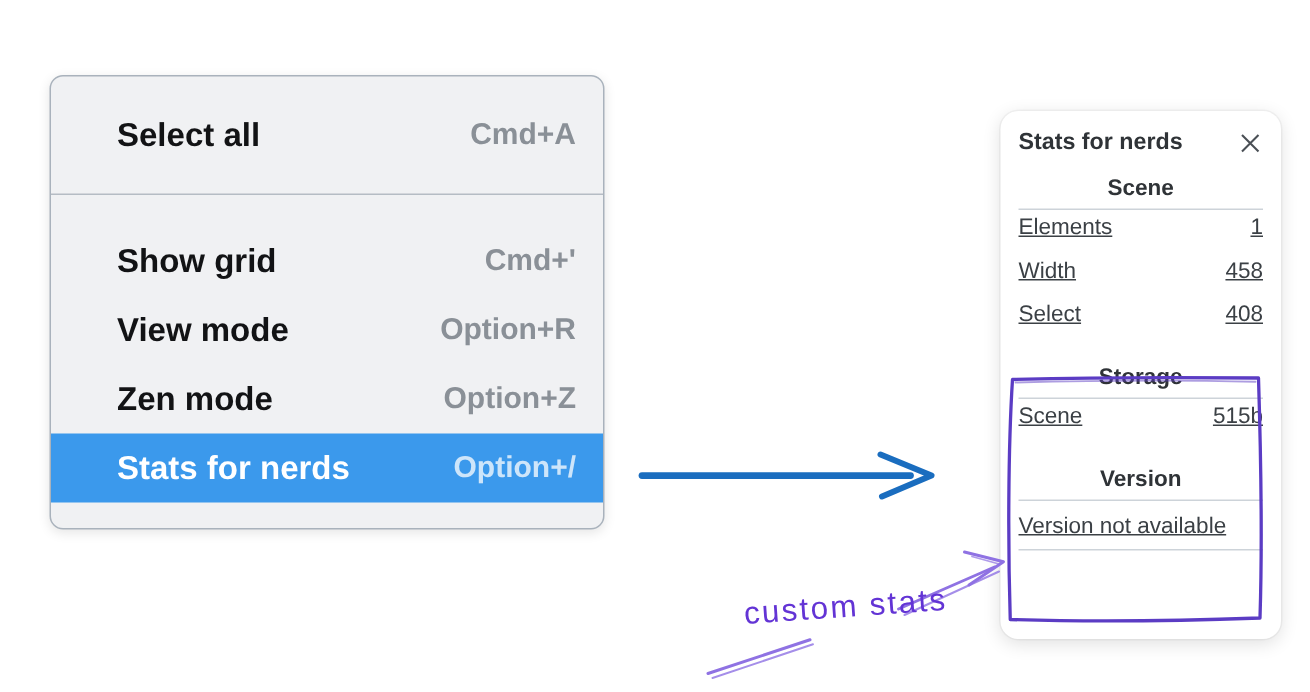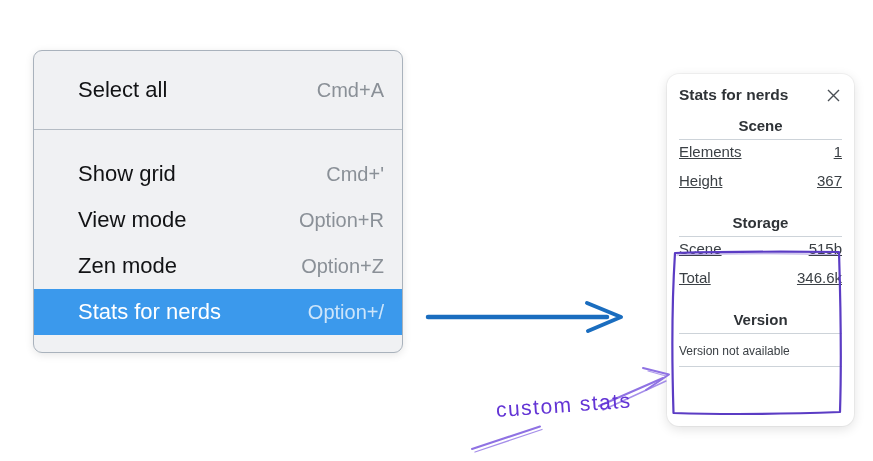--- a/index.html
+++ b/index.html
@@ -7,20 +7,21 @@
   .stage { position:relative; width:873px; height:461px; overflow:hidden; background:#fff; }
 
   
   .menu {
     position:absolute; left:33px; top:50px; width:370px;
     background:#f0f1f3;
     border:1px solid #a9b2bc;
     border-radius:9px;
     box-shadow:0 2px 8px rgba(0,0,0,0.10);
     overflow:hidden;
+    font-weight:bold;
   }
   .menu-group-top { padding:13px 0; }
   .menu-group-bottom { padding:21px 0 17px; border-top:1px solid #b5bcc4; }
   .menu-item {
     display:flex; justify-content:space-between; align-items:center;
     padding:0 18px 0 44px; cursor:default;
   }
   .menu-group-top .menu-item { height:52px; }
   .menu-group-bottom .menu-item { height:46px;gap:12px; }
   .menu-item .label { font-size:22px; color:#121315; }
@@ -36,21 +37,21 @@
     box-shadow:0 3px 12px rgba(0,0,0,0.12), 0 0 0 1px rgba(0,0,0,0.04);
     padding:12px 12px 8px;
     color:#3b4045;
   }
   .stats-header { display:flex; justify-content:space-between; align-items:center; }
   .stats-title { font-size:15.5px; font-weight:700; color:#2f3337; }
   .stats-close { width:18px; height:18px; border:none; background:transparent; cursor:pointer; padding:0; display:flex; align-items:center; justify-content:center; }
   .stats-section h3 { text-align:center; font-size:15px; font-weight:700; color:#2f3337; margin:13px 0 5px; }
   .stats-section hr { border:none; border-top:1px solid #cdd3d9; margin:0 0 3px; }
   .stat-row { display:flex; justify-content:space-between; align-items:flex-start; height:29px; font-size:15px;text-decoration:underline; }
-  .stat-note { font-size:12px; height:27px; display:flex; align-items:center; }
+  .stat-note { font-size:15px; height:27px; display:flex; align-items:center;text-decoration:underline; }
   .stats-section hr.tail { margin-top:2px; }
 
   
   .overlay { position:absolute; left:0; top:0; width:873px; height:461px; pointer-events:none; }
 
   .custom-stats-label {
     position:absolute; left:496px; top:398px; width:170px;
     font-size:21px; letter-spacing:1.5px; color:#6334d5;
     transform:rotate(-4deg); transform-origin:left center;
     font-weight:500;
@@ -99,35 +100,35 @@
     </div>
 
     <div class="stats-section">
       <h3>Scene</h3>
       <hr>
       <div class="stat-row">
         <span>Elements</span>
         <span>1</span>
       </div>
       <div class="stat-row">
-        <span>Height</span>
-        <span>367</span>
+        <span>Width</span>
+        <span>458</span>
+      </div>
+      <div class="stat-row">
+        <span>Select</span>
+        <span>408</span>
       </div>
     </div>
 
     <div class="stats-section">
       <h3>Storage</h3>
       <hr>
       <div class="stat-row">
         <span>Scene</span>
         <span>515b</span>
-      </div>
-      <div class="stat-row">
-        <span>Total</span>
-        <span>346.6k</span>
       </div>
     </div>
 
     <div class="stats-section">
       <h3>Version</h3>
       <hr>
       <div class="stat-note">Version not available</div>
       <hr class="tail">
     </div>
   </div>

